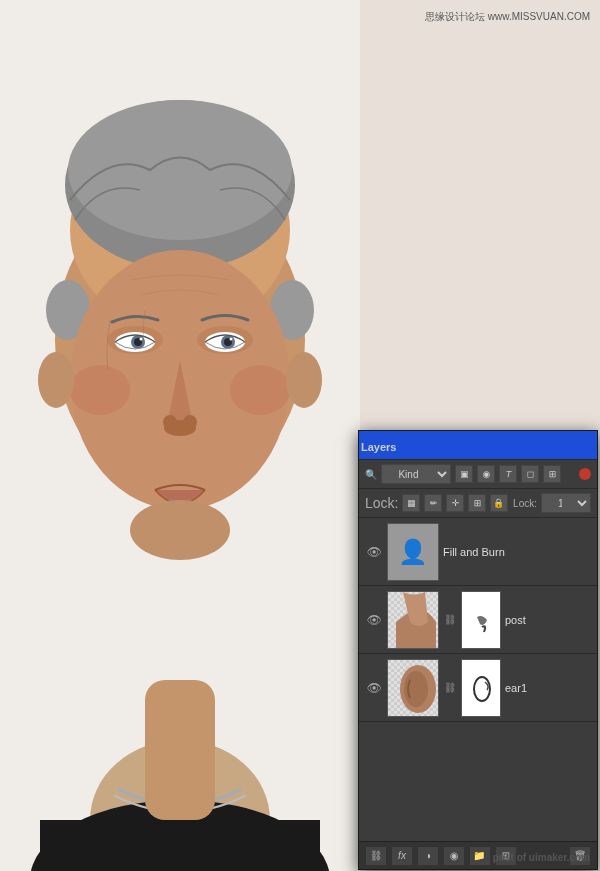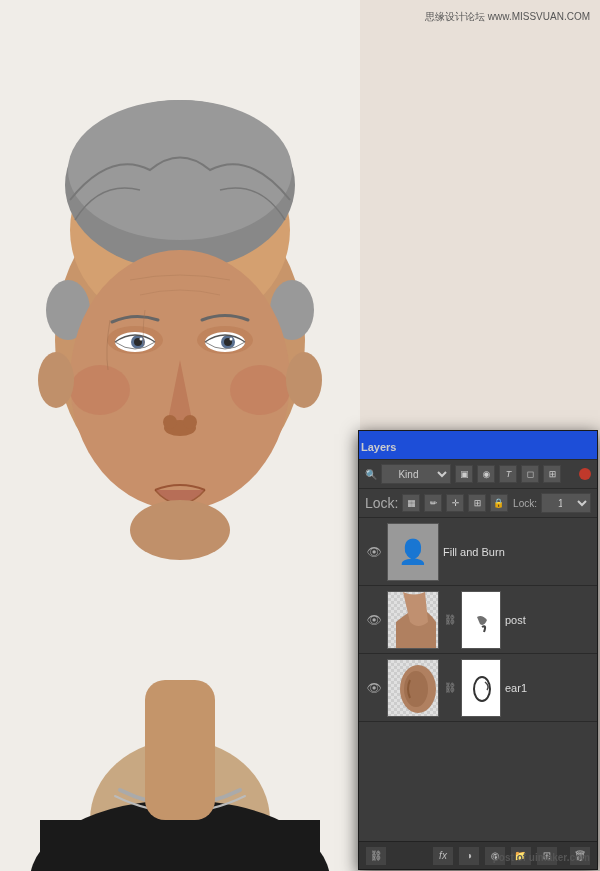--- a/index.html
+++ b/index.html
@@ -435,21 +435,21 @@
 
         <ellipse cx="20" cy="29" rx="8" ry="12" fill="none" stroke="#333" stroke-width="2"></ellipse>
         <path d="M23 22 Q28 26 25 30" stroke="#444" stroke-width="1.5" fill="none"></path>
       </svg>
     </div>
     <span class="layer-name">ear1</span>
   </div>
 
   <div id="panel-bottom">
     <div class="bottom-btn" title="Link layers">⛓</div>
-    <div class="bottom-btn" title="Add layer style" style="font-style:italic;margin-left:41px;">fx</div>
+    <div class="bottom-btn" title="Add layer style" style="font-style:italic;">fx</div>
     <div class="bottom-btn" title="Add layer mask">◑</div>
     <div class="bottom-btn" title="Create new fill or adjustment layer">◉</div>
     <div class="bottom-btn" title="Create a new group">📁</div>
     <div class="bottom-btn" title="Create a new layer">⊞</div>
     <div class="bottom-btn" title="Delete layer" style="margin-left:auto;">🗑</div>
   </div>
 
 </div>
 
 <div id="watermark-bottom">

